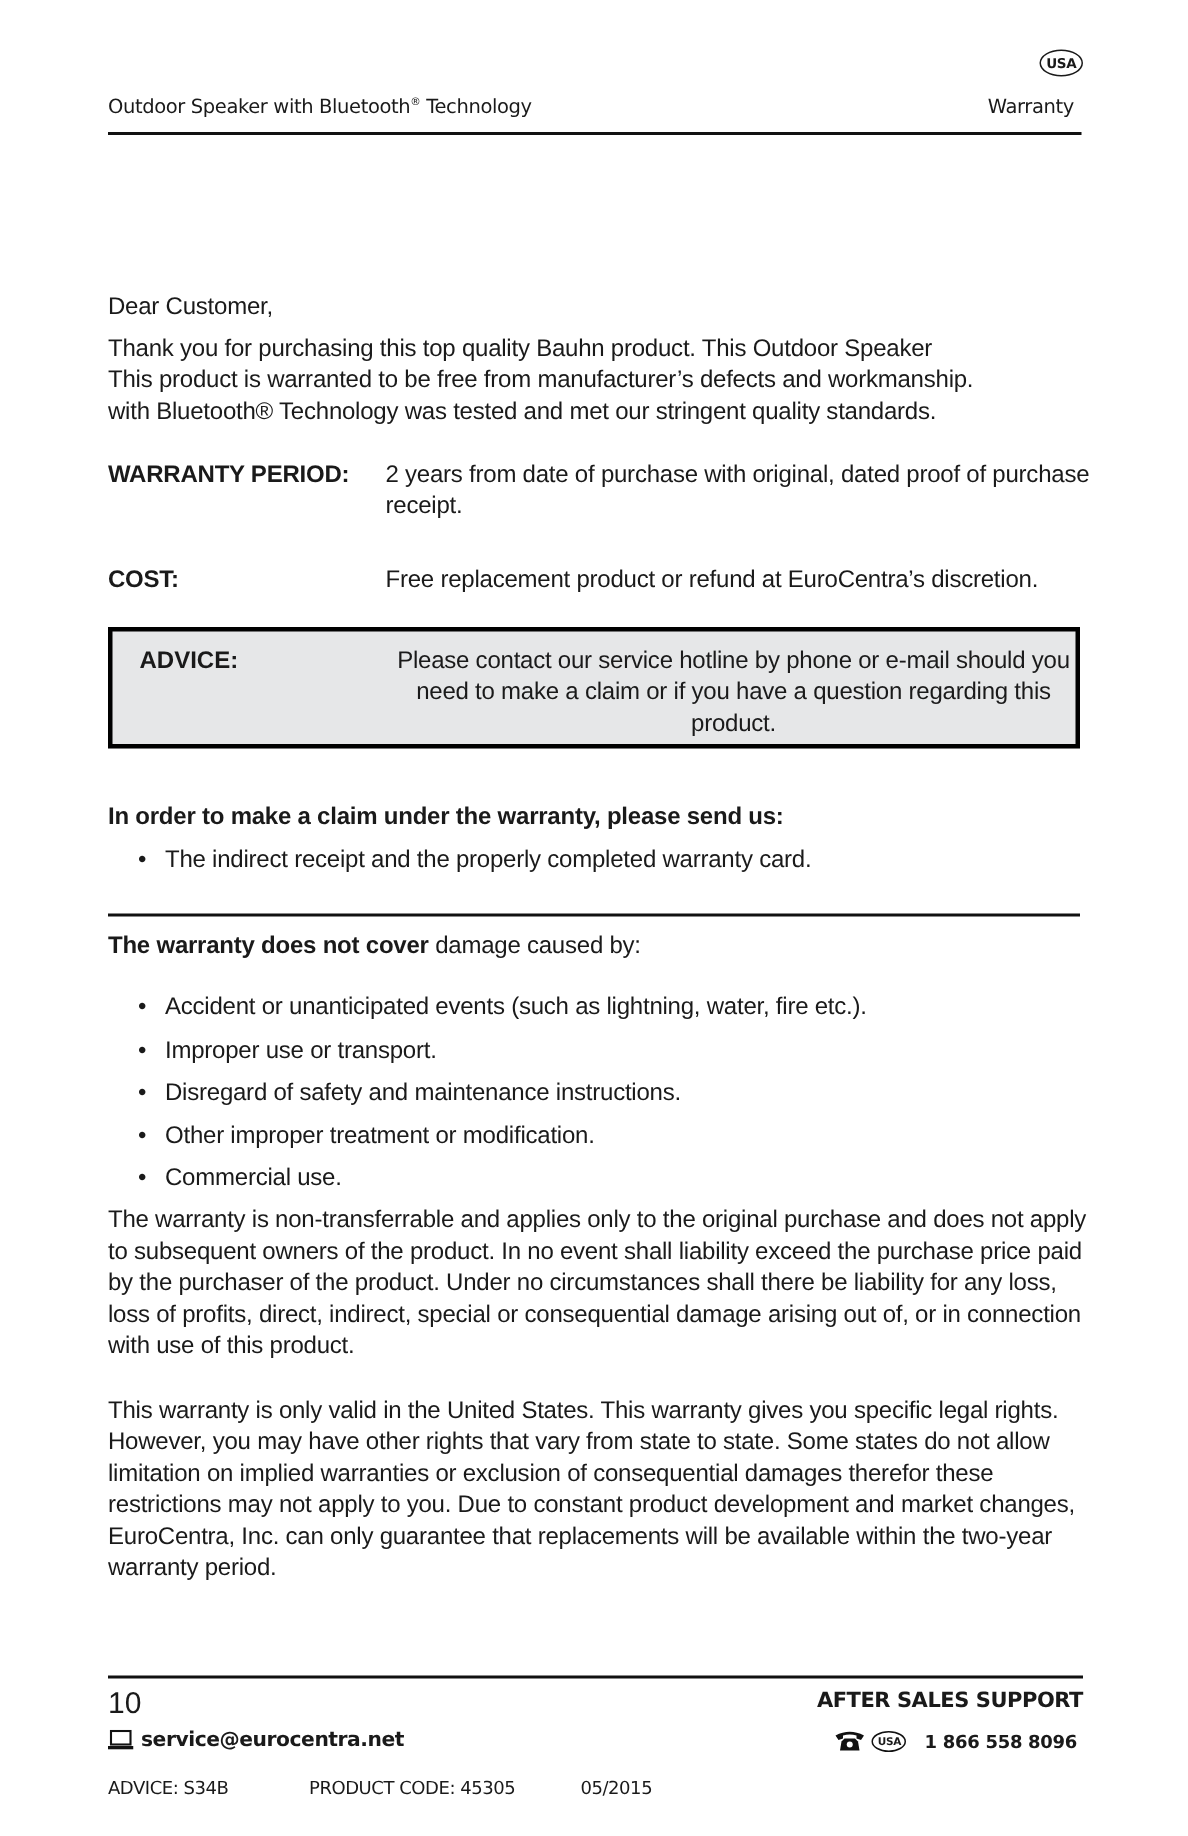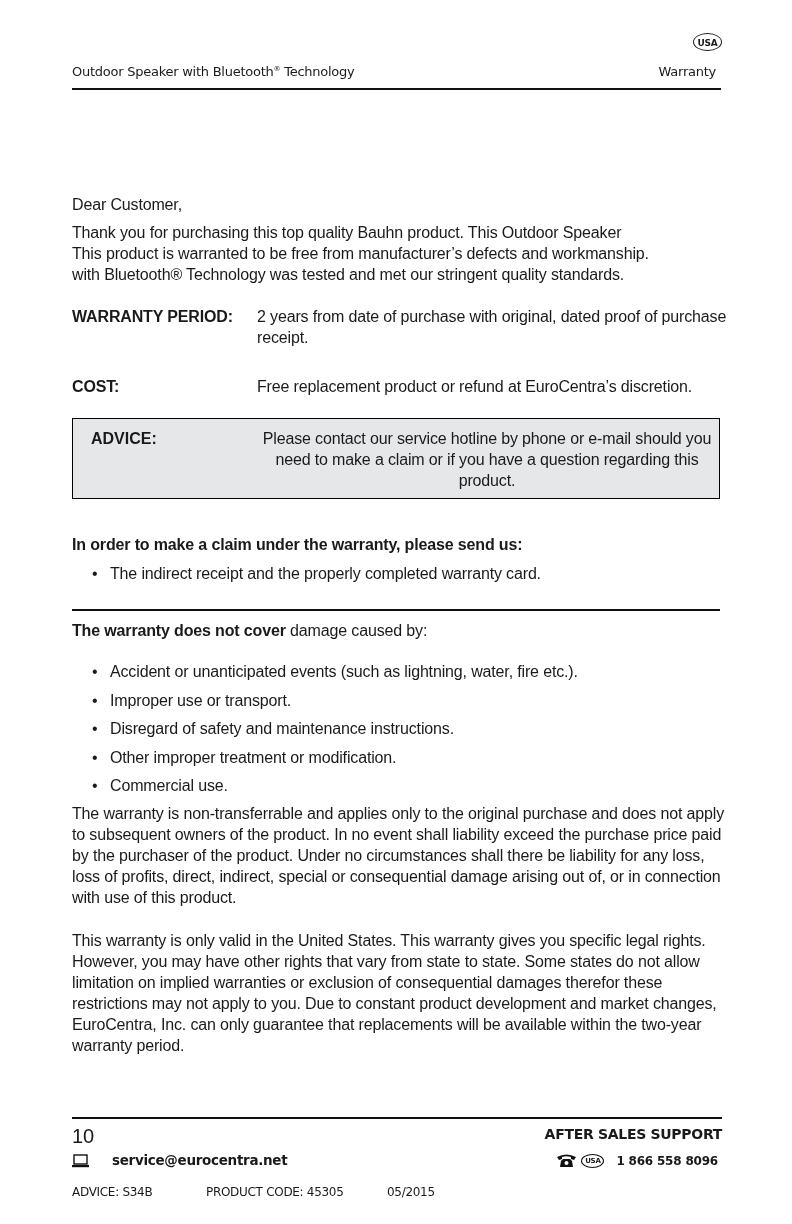--- a/index.html
+++ b/index.html
@@ -106,21 +106,21 @@
     .row-period { top: 306px; }
     .row-cost { top: 376px; }
 
     .advice-box {
       position: absolute;
       left: 0;
       top: 418px;
       width: 648px;
       height: 81px;
       background: #e6e7e8;
-      border: 1px solid #000000;
+      border: 3px solid #000000;
       box-sizing: border-box;
     }
     .advice-box .lbl {
       position: absolute;
       left: 18px;
       top: 9px;
       font-weight: bold;
       font-size: 16px;
       line-height: 21px;
     }
@@ -194,22 +194,22 @@
       font-family: "DejaVu Sans", sans-serif;
       font-weight: bold;
       font-size: 14px;
       letter-spacing: -0.3px;
     }
     .email-row {
       position: absolute;
       left: 0;
       top: 1152px;
       display: flex;
-      align-items: flex-end;
-      gap: 23px;
+      align-items: center;
+      gap: 5px;
       font-family: "DejaVu Sans", sans-serif;
       font-weight: bold;
       font-size: 13.5px;
       letter-spacing: -0.3px;
     }
     .laptop-icon {
       width: 17px;
       height: 14px;
       display: inline-block;
     }

